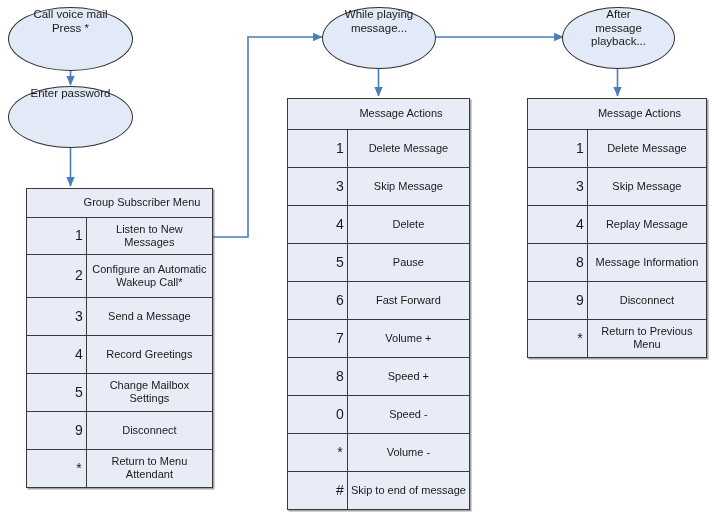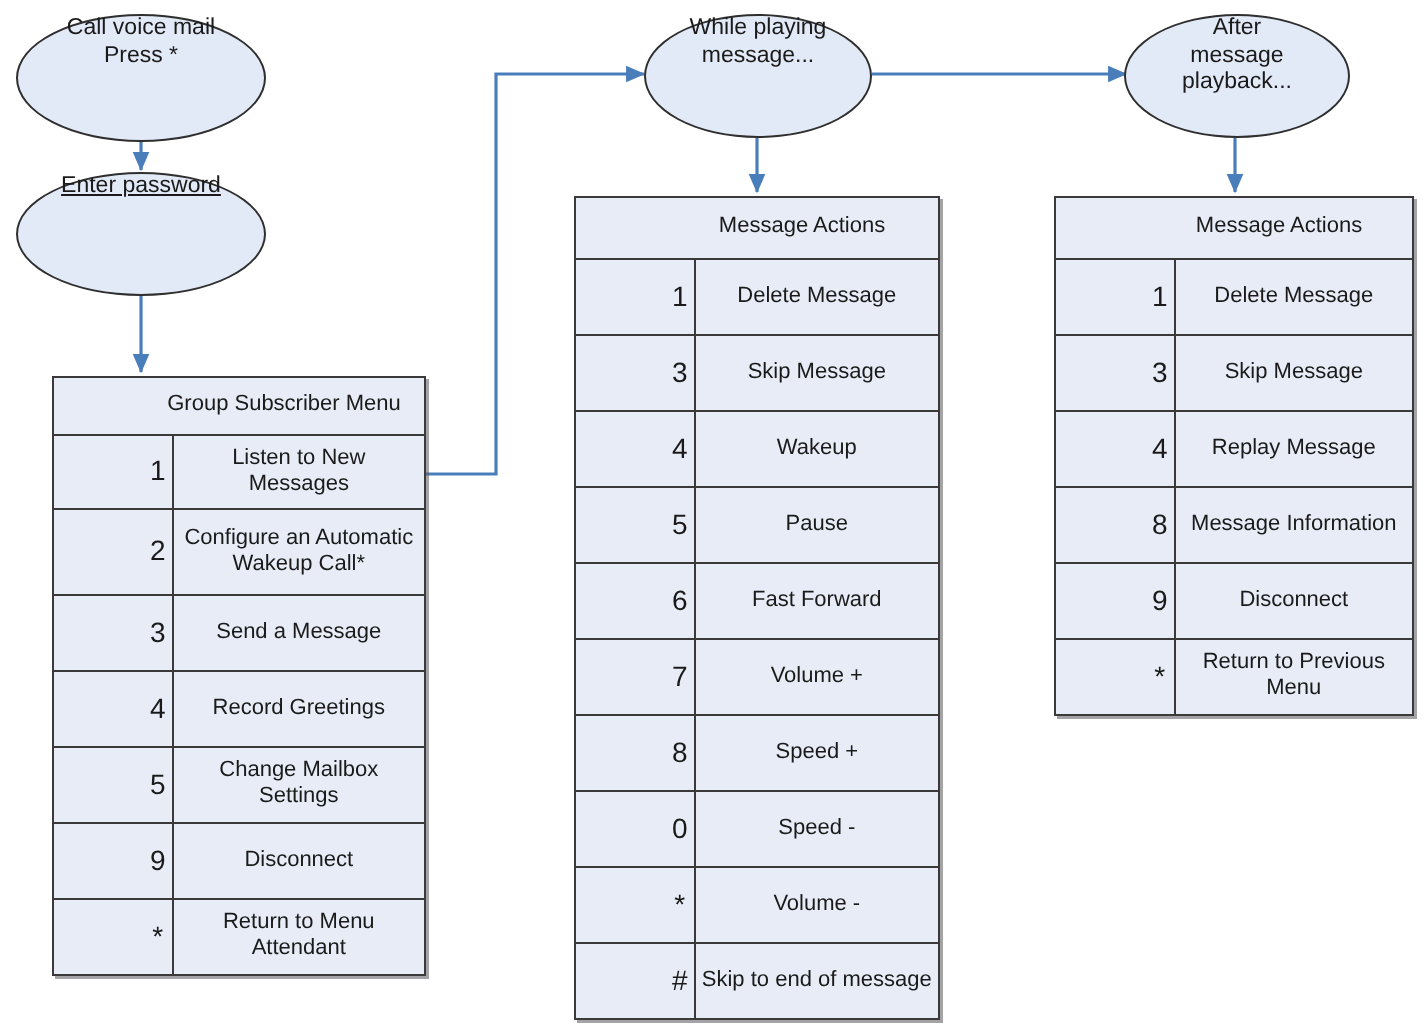--- a/index.html
+++ b/index.html
@@ -97,21 +97,21 @@
     <line x1="617.5" y1="69" x2="617.5" y2="96" stroke="#4a7ebb" stroke-width="1.6" marker-end="url(#arrow)"></line>
   </svg>
 
   <div class="ellipse" style="left:8px;top:7px;width:125px;height:64px;">
     <span>
       <span>Call voice mail</span>
       <span>Press *</span>
     </span>
   </div>
 
-  <div class="ellipse" style="left:8px;top:86px;width:125px;height:62px;text-decoration:underline;">
+  <div class="ellipse" style="left:8px;top:86px;width:125px;height:62px;">
     <span>Enter password</span>
   </div>
 
   <div class="ellipse" style="left:562px;top:7px;width:113px;height:62px;">
     <span>
       <span>After message</span>
       <span>playback...</span>
     </span>
   </div>
 
@@ -170,21 +170,21 @@
         <tr>
           <td class="key" style="height:38px;">1</td>
           <td class="lbl">Delete Message</td>
         </tr>
         <tr>
           <td class="key" style="height:38px;">3</td>
           <td class="lbl">Skip Message</td>
         </tr>
         <tr>
           <td class="key" style="height:38px;">4</td>
-          <td class="lbl">Wakeup</td>
+          <td class="lbl">Delete</td>
         </tr>
         <tr>
           <td class="key" style="height:38px;">5</td>
           <td class="lbl">Pause</td>
         </tr>
         <tr>
           <td class="key" style="height:38px;">6</td>
           <td class="lbl">Fast Forward</td>
         </tr>
         <tr>

